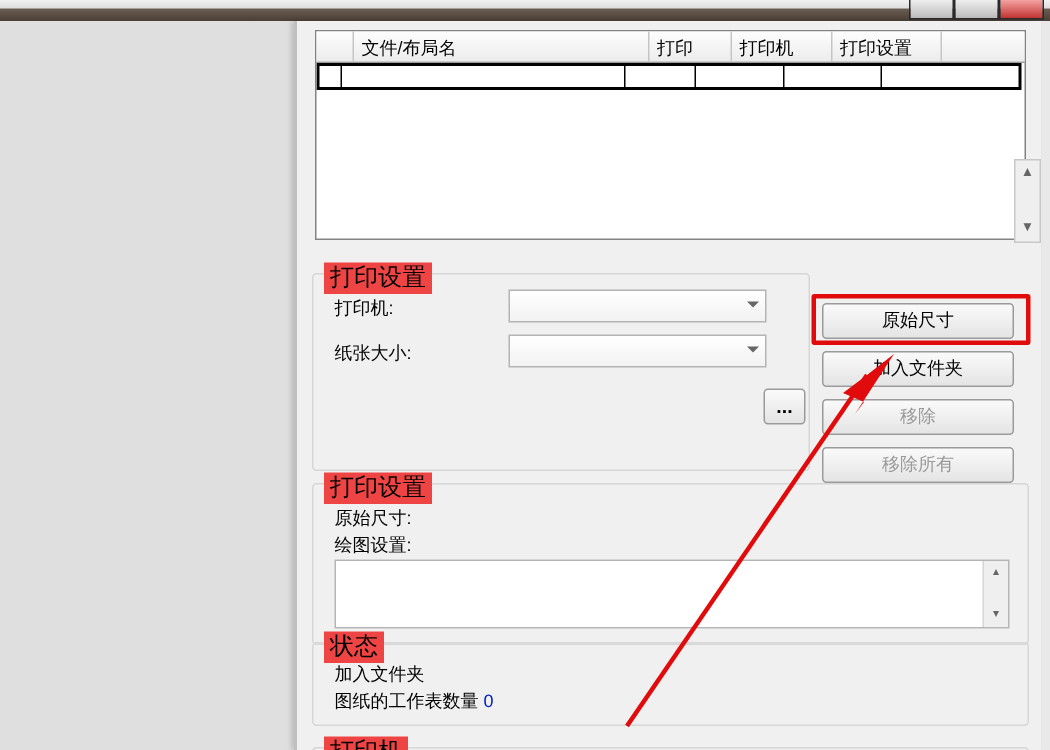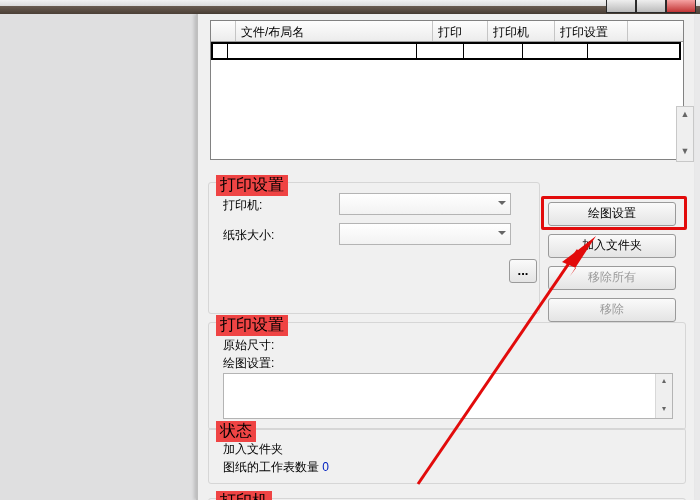--- a/index.html
+++ b/index.html
@@ -105,24 +105,24 @@
       <div class="grp" id="grp-print" style="width:330px">
         <span class="legend">打印设置</span>
         <span class="lbl" style="left:14px;top:14px">打印机:</span>
         <div class="combo" style="left:130px;top:10px;width:170px"></div>
         <span class="lbl" style="left:14px;top:44px">纸张大小:</span>
         <div class="combo" style="left:130px;top:40px;width:170px"></div>
         <div class="btn small" style="left:300px;top:76px">...</div>
       </div>
 
       <div id="btn-col" style="left:346px;">
-        <div class="btn" style="color:#000">绘图设置</div>
+        <div class="btn" style="color:#000">原始尺寸</div>
         <div class="btn">加入文件夹</div>
+        <div class="btn disabled">移除</div>
         <div class="btn disabled">移除所有</div>
-        <div class="btn disabled">移除</div>
       </div>
 
       <div id="hi" style="left:343px;top:182px;width:140px;height:28px"></div>
 
       <div class="grp" id="grp-info">
         <span class="legend">打印设置</span>
         <span class="ml" style="top:14px">原始尺寸:</span>
         <span class="ml" style="top:32px">绘图设置:</span>
         <div id="info-box">
           <div class="sbar">

